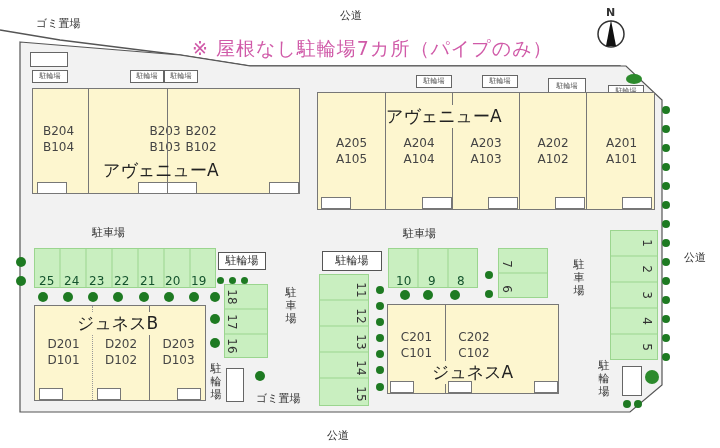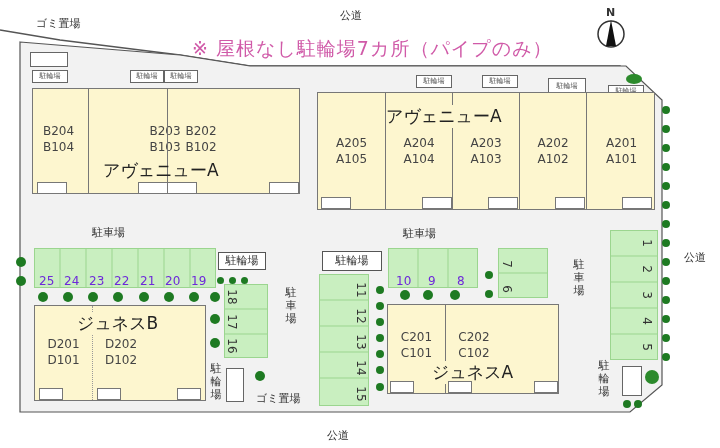--- a/index.html
+++ b/index.html
@@ -9,21 +9,21 @@
   .road{font-size:11px;color:#333;}
   .title{position:absolute;left:192px;top:36px;font-size:19px;color:#d05aa8;letter-spacing:1px;white-space:nowrap;}
   .bldg{position:absolute;background:#fdf6cf;border:1px solid #777;box-sizing:border-box;}
   .unit{position:absolute;border-left:1px solid #777;box-sizing:border-box;top:0;bottom:0;}
   .unit-txt{position:absolute;font-size:12px;color:#444;line-height:16px;text-align:center;width:100%;}
   .bname{position:absolute;font-size:17px;color:#222;white-space:nowrap;}
   .balcony{position:absolute;height:12px;background:#fff;border:1px solid #777;box-sizing:border-box;}
   .bike{position:absolute;height:13px;border:1px solid #666;background:#fff;font-size:7px;line-height:11px;text-align:center;box-sizing:border-box;color:#444;}
   .bikebig{position:absolute;border:1.5px solid #555;background:#fff;font-size:11px;text-align:center;box-sizing:border-box;color:#333;}
   .park{position:absolute;background:#c9efc0;border:1px solid #9bd58f;box-sizing:border-box;}
-  .pnum{position:absolute;font-size:12px;color:#6d28d9;}
+  .pnum{position:absolute;font-size:12px;color:#14532d;}
   .vnum{position:absolute;font-size:12px;color:#333;transform:rotate(90deg);}
   .tree{position:absolute;width:10px;height:10px;border-radius:50%;background:#1e7a22;}
   .vtext{position:absolute;font-size:11px;line-height:13px;width:12px;text-align:center;color:#333;}
   .box{position:absolute;border:1px solid #666;background:#fff;box-sizing:border-box;}
 </style>
 </head>
 <body>
 
 <svg class="abs" style="left:0;top:0" width="720" height="448">
   <polyline points="0,30 60,40 180,55 250,66 600,66 620,66 660,100" fill="none" stroke="#555" stroke-width="1.5"></polyline>
@@ -185,20 +185,23 @@
 <div class="vnum" style="left:643px;top:288px;">3</div>
 <div class="vnum" style="left:643px;top:314px;">4</div>
 <div class="vnum" style="left:643px;top:340px;">5</div>
 
 <div class="bldg" style="left:34px;top:305px;width:172px;height:96px;">
   <div class="unit" style="left:0;width:57px;border-left:none;">
       <div class="unit-txt" style="top:30px;"><span>D201</span><br><span>D101</span></div>
     </div>
   <div class="unit" style="left:57px;width:57px;border-left:1px dotted #999;">
       <div class="unit-txt" style="top:30px;"><span>D202</span><br><span>D102</span></div>
+    </div>
+  <div class="unit" style="left:114px;width:58px;">
+      <div class="unit-txt" style="top:30px;"><span>D203</span><br><span>D103</span></div>
     </div>
   <div class="bname" style="left:42px;top:6px;background:#fdf6cf;">ジュネスB</div>
   <div class="balcony" style="left:4px;top:82px;width:24px;"></div>
   <div class="balcony" style="left:62px;top:82px;width:24px;"></div>
   <div class="balcony" style="left:142px;top:82px;width:24px;"></div>
 </div>
 
 <div class="bldg" style="left:387px;top:304px;width:172px;height:90px;">
   <div class="unit" style="left:0;width:57px;border-left:none;">
       <div class="unit-txt" style="top:24px;"><span>C201</span><br><span>C101</span></div>

